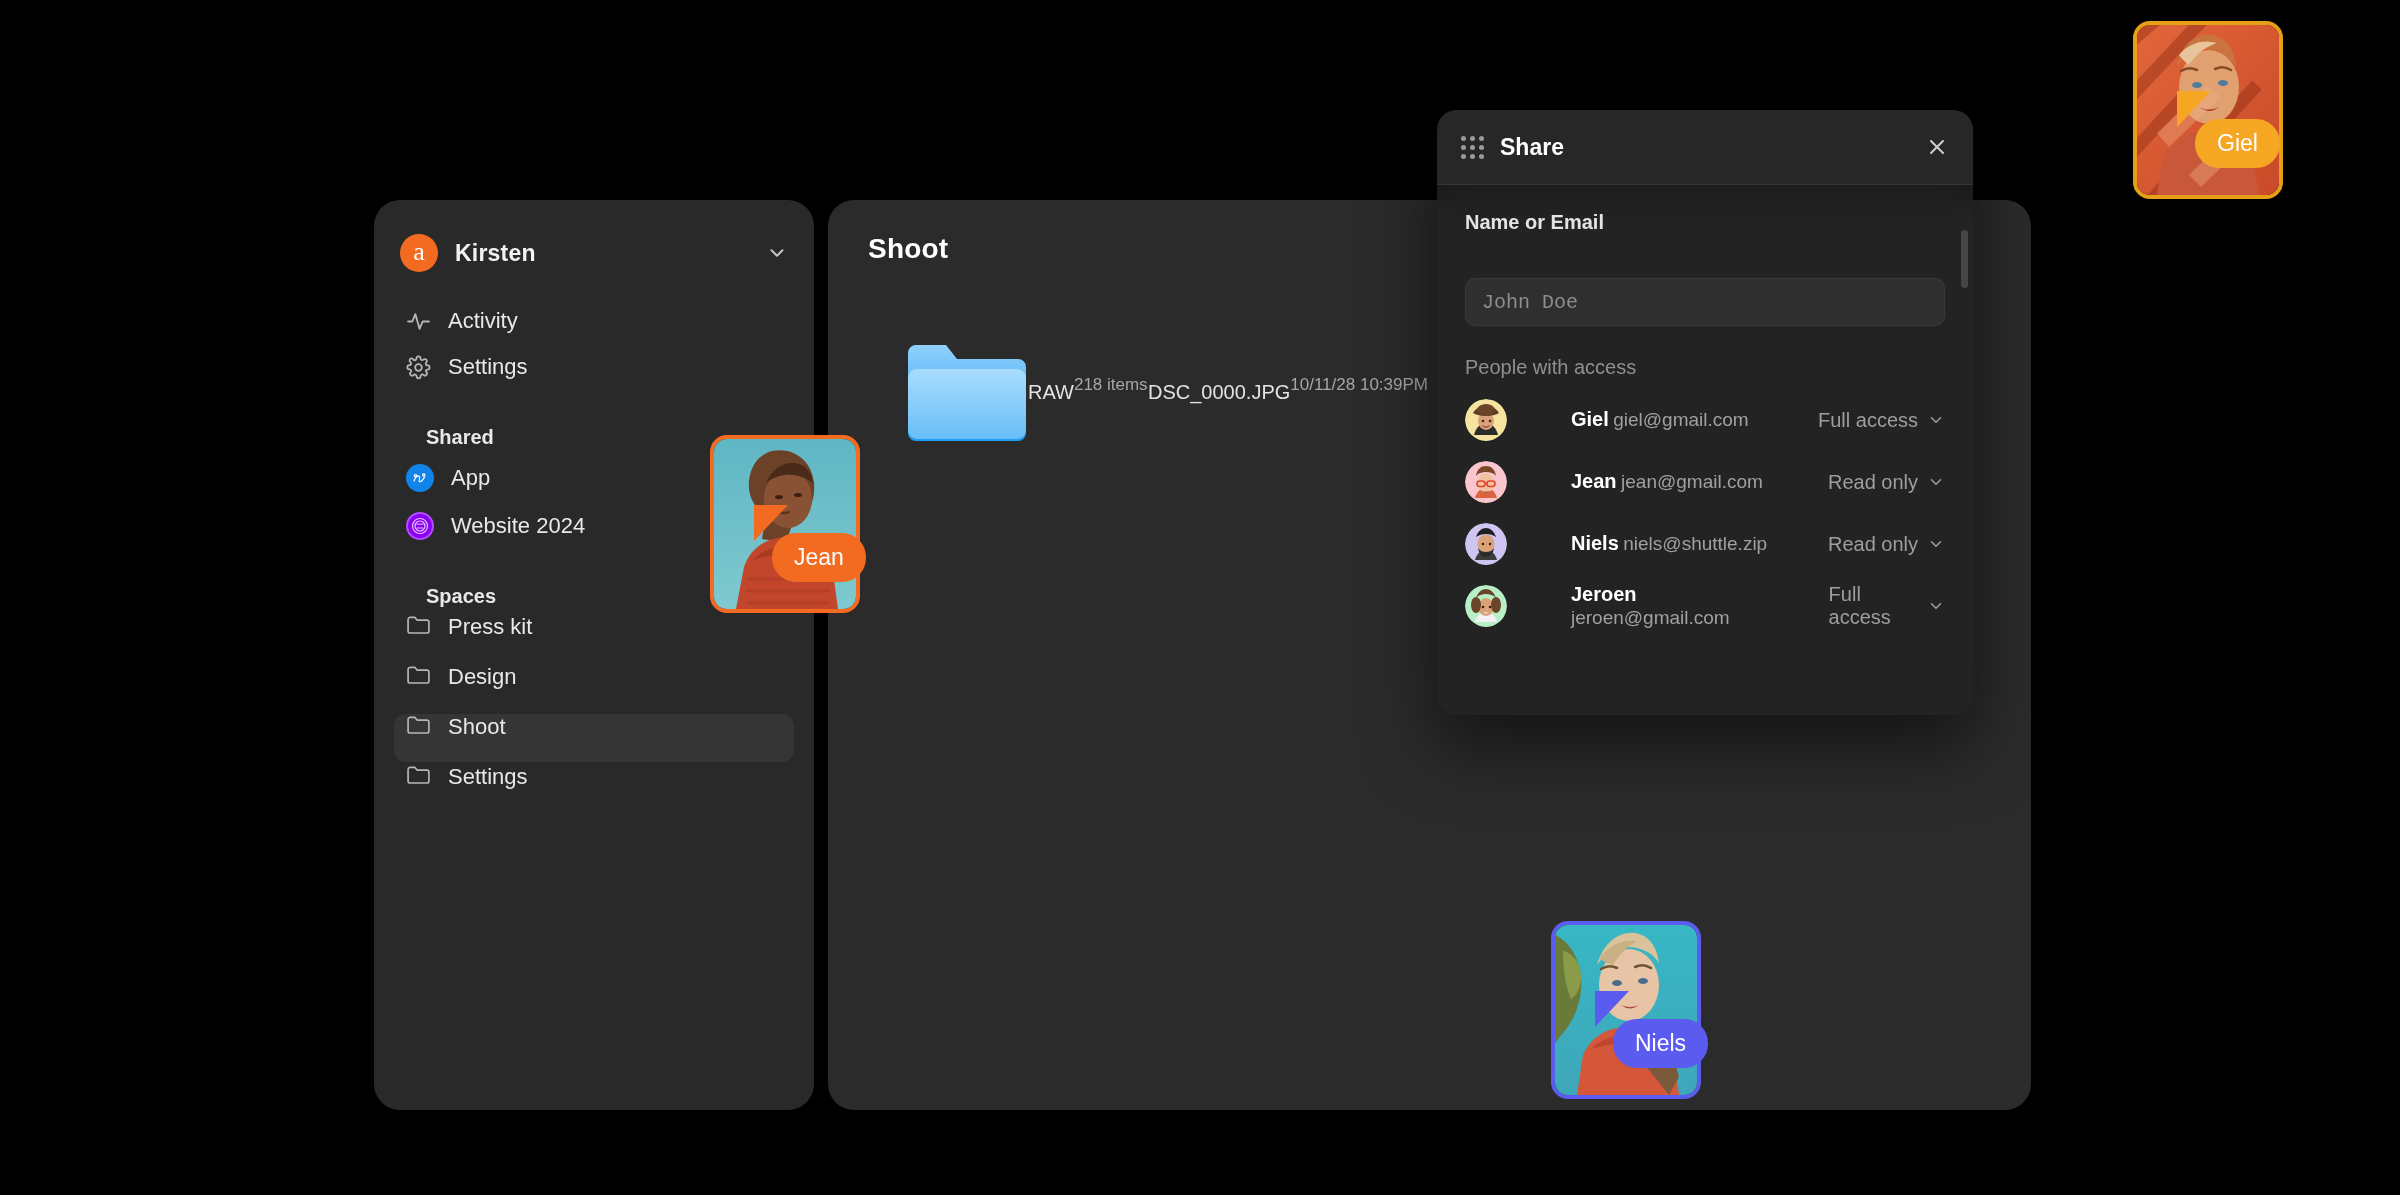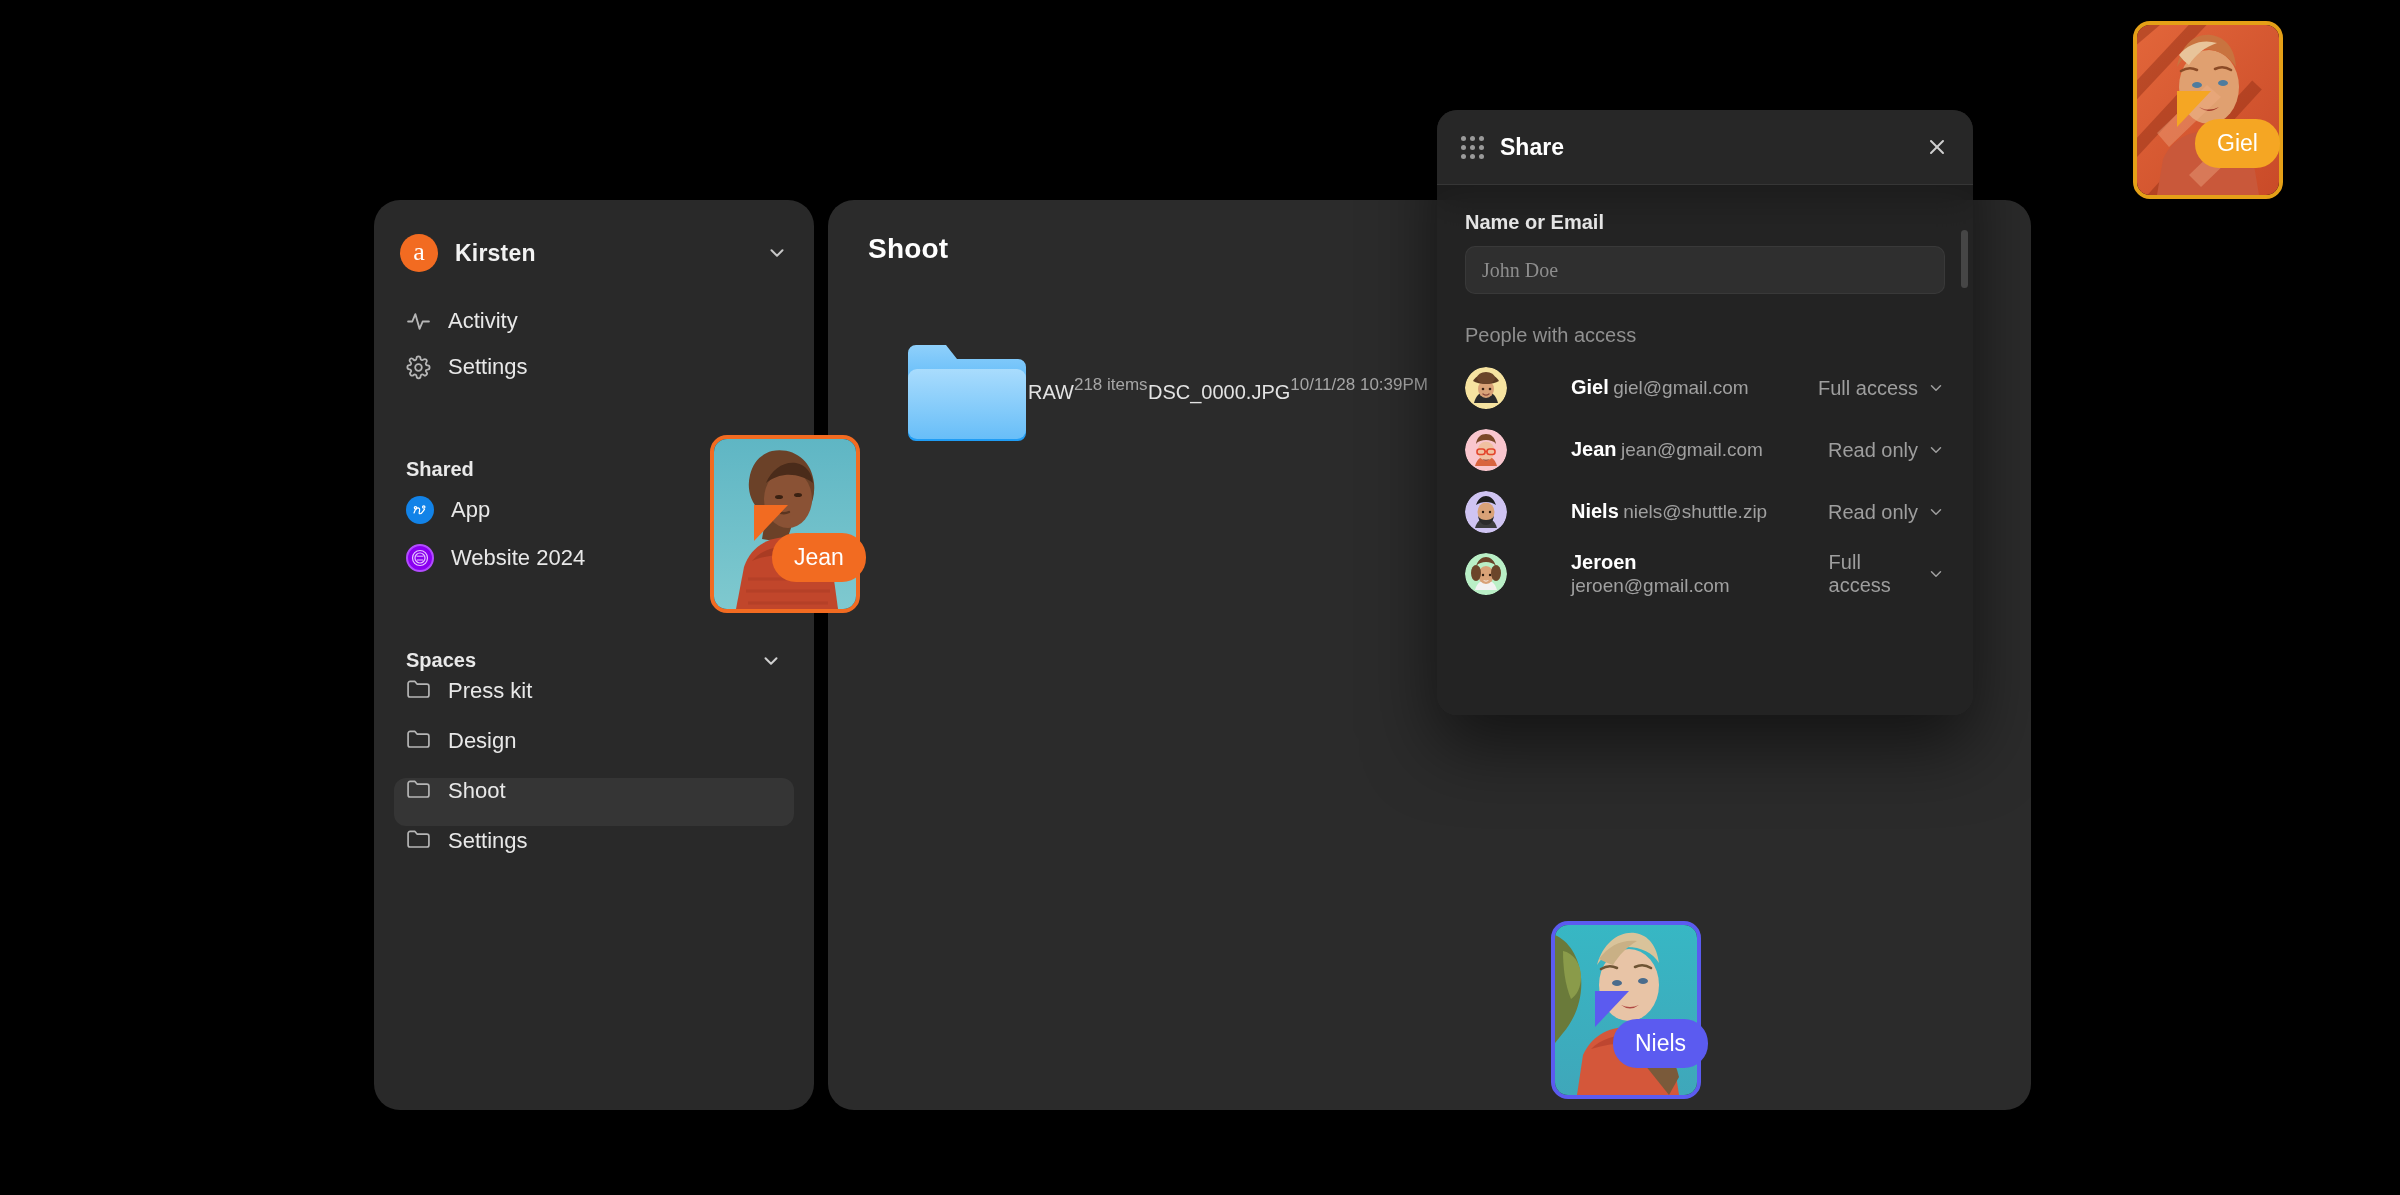--- a/index.html
+++ b/index.html
@@ -38,21 +38,21 @@
   .nav-list { margin-top: 22px; padding: 0 20px; }
   .nav-item {
     display: flex; align-items: center; gap: 17px;
     height: 46px; padding: 0 12px; border-radius: 12px;
     color: #E8E8E8; font-size: 22px; cursor: pointer;
   }
   .nav-item .ico { width: 25px; height: 25px; display:flex; align-items:center; justify-content:center; color:#B6B6B6; flex:0 0 auto;}
 
   .sec-head {
     display:flex; align-items:flex-end;
-    padding: 0 32px; margin-top: 68px; margin-bottom: 6px;
+    padding: 0 52px; margin-top: 36px; margin-bottom: 6px;
     color: #E9E9E9; font-size: 20px; font-weight: 700;
   }
   .sec-head .chev { margin-left:auto; color:#D0D0D0; display:flex; }
 
   .shared-item {
     display:flex; align-items:center; gap:17px;
     height:46px; margin: 2px 20px; padding: 0 12px; border-radius:12px;
     color:#E8E8E8; font-size:22px; cursor:pointer;
   }
   .badge-circle { width:28px; height:28px; border-radius:50%; flex:0 0 auto; display:flex; align-items:center; justify-content:center; }
@@ -109,22 +109,23 @@
   .share-title { color:#FFFFFF; font-size:23px; font-weight:700; }
   .share-close { margin-left:auto; color:#CFCFCF; cursor:pointer; display:flex; }
 
   .share-body { padding: 26px 28px 0 28px; position:relative; }
   .field-label { color:#E4E4E4; font-size:20px; font-weight:700; margin-bottom:12px; }
   .field-input {
     width:100%; height:48px; border-radius:10px;
     background: rgba(255,255,255,0.055);
     border: 1px solid rgba(255,255,255,0.05);
     color:#22c55e; font-size:20px; padding: 0 16px;
-    font-family:Liberation Serif, serif;
+    font-family:Liberation Mono, monospace;
     outline:none;
+    margin-top:32px;
   }
   .field-input::placeholder { color:#8D8D8D; }
 
   .people-head { color:#909090; font-size:20px; margin: 30px 0 10px 0; }
 
   .person-row { display:flex; align-items:center; height:62px;gap:48px; }
   .p-avatar { width:42px; height:42px; border-radius:50%; flex:0 0 auto; overflow:hidden; position:relative; }
   .p-meta { margin-left:16px; }
   .p-name { color:#FFFFFF; font-size:20px; font-weight:700; line-height:1.15; }
   .p-mail { color:#A0A0A0; font-size:19px; line-height:1.25; margin-top:2px; }

